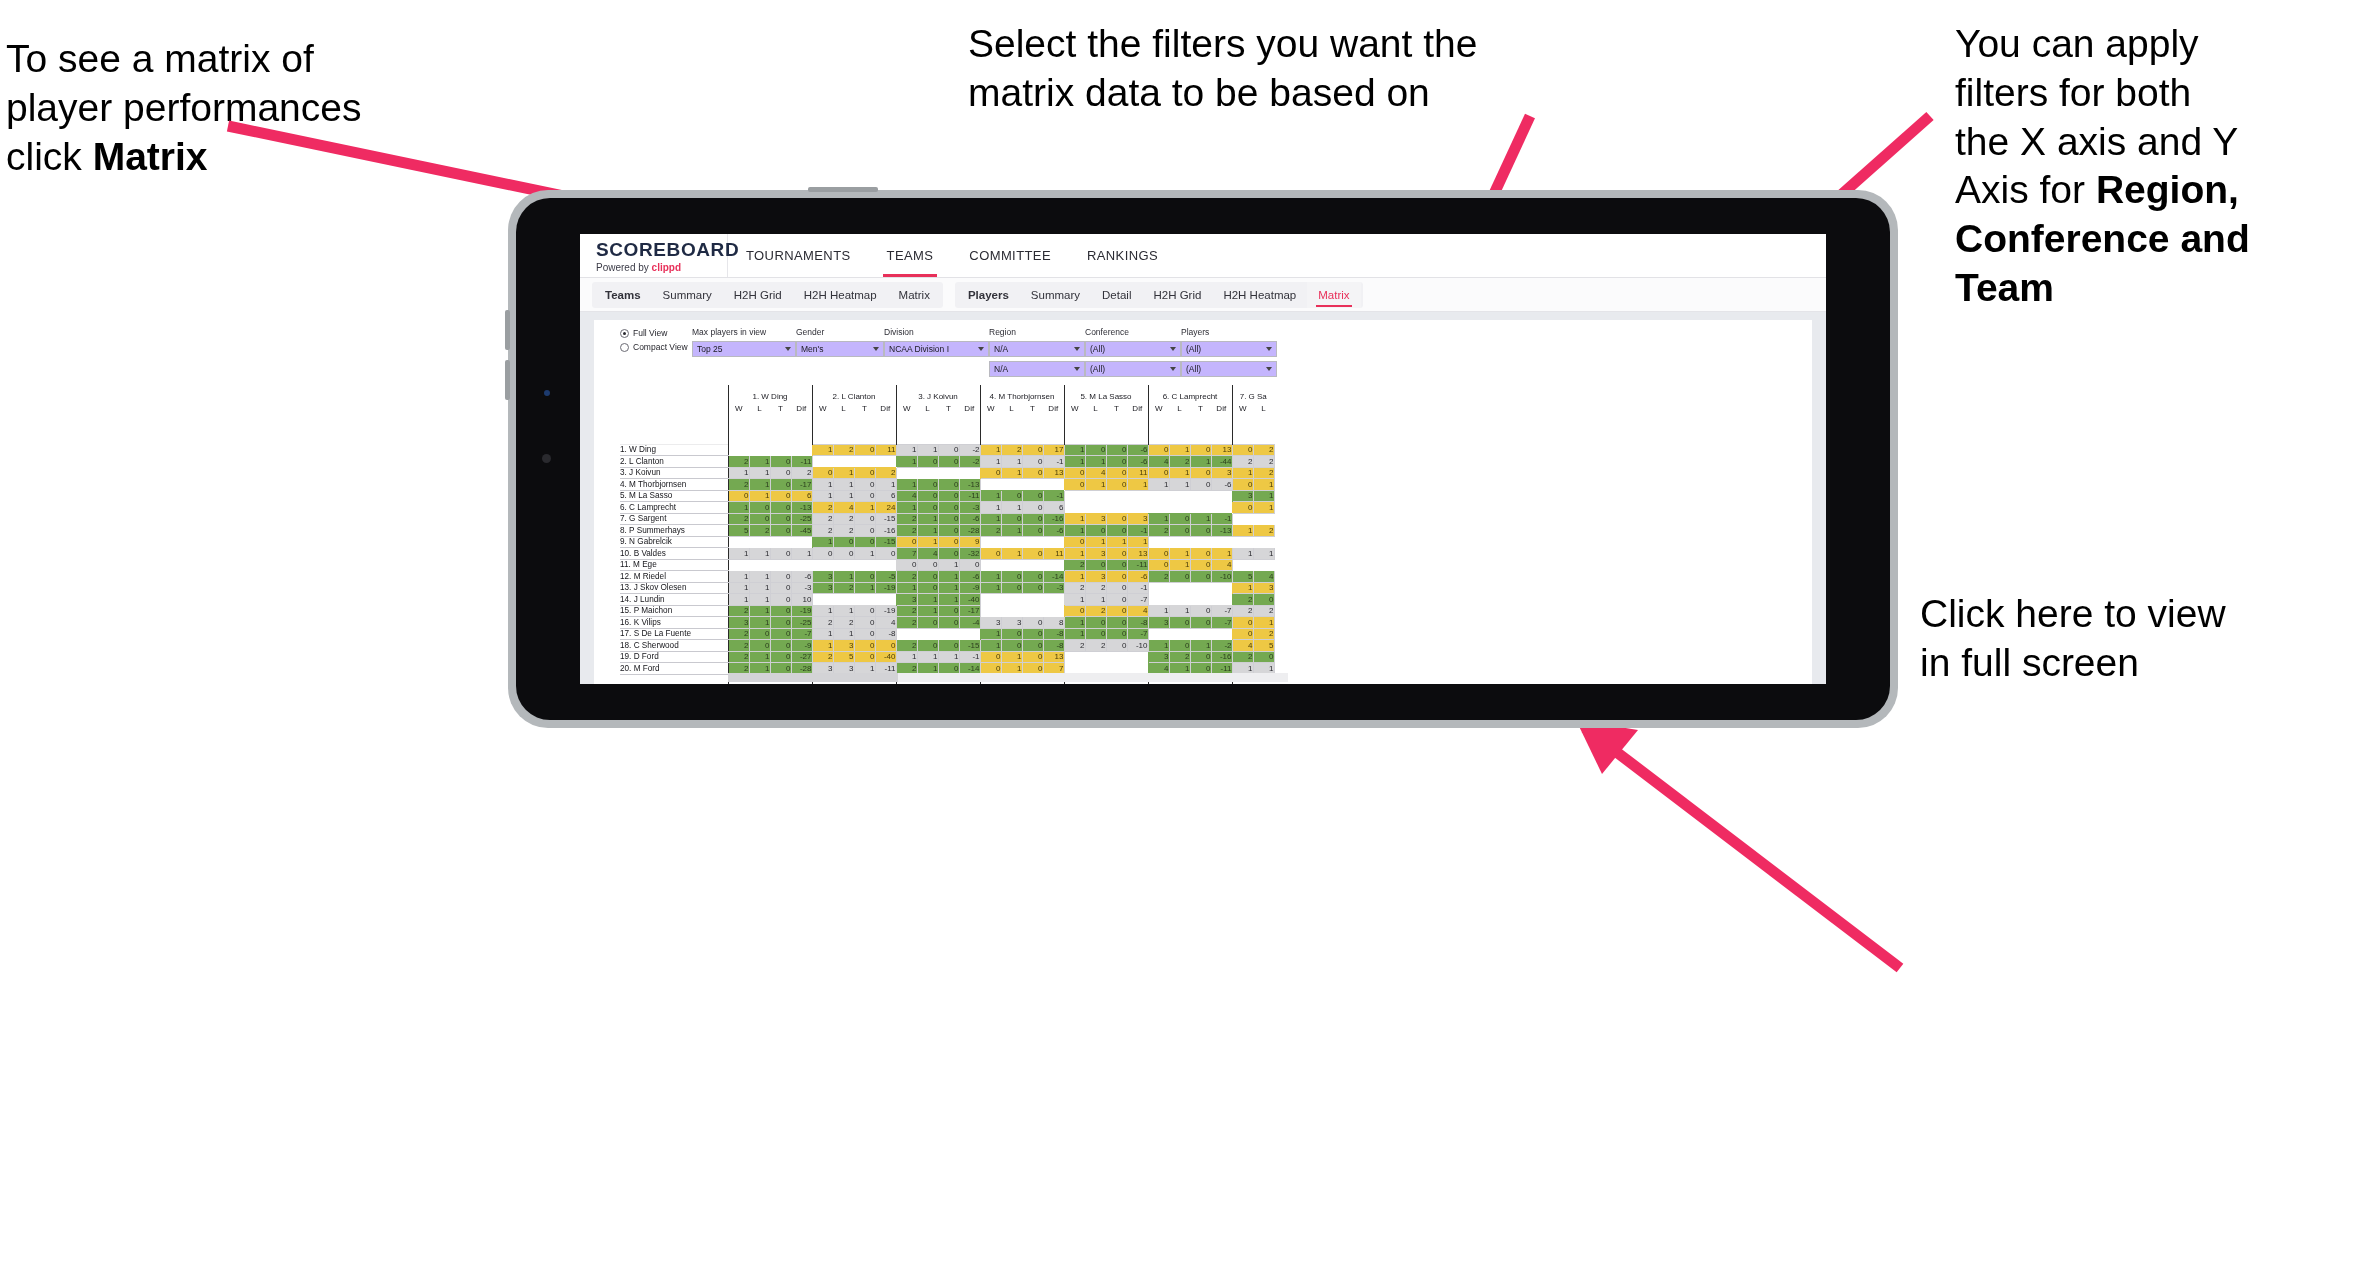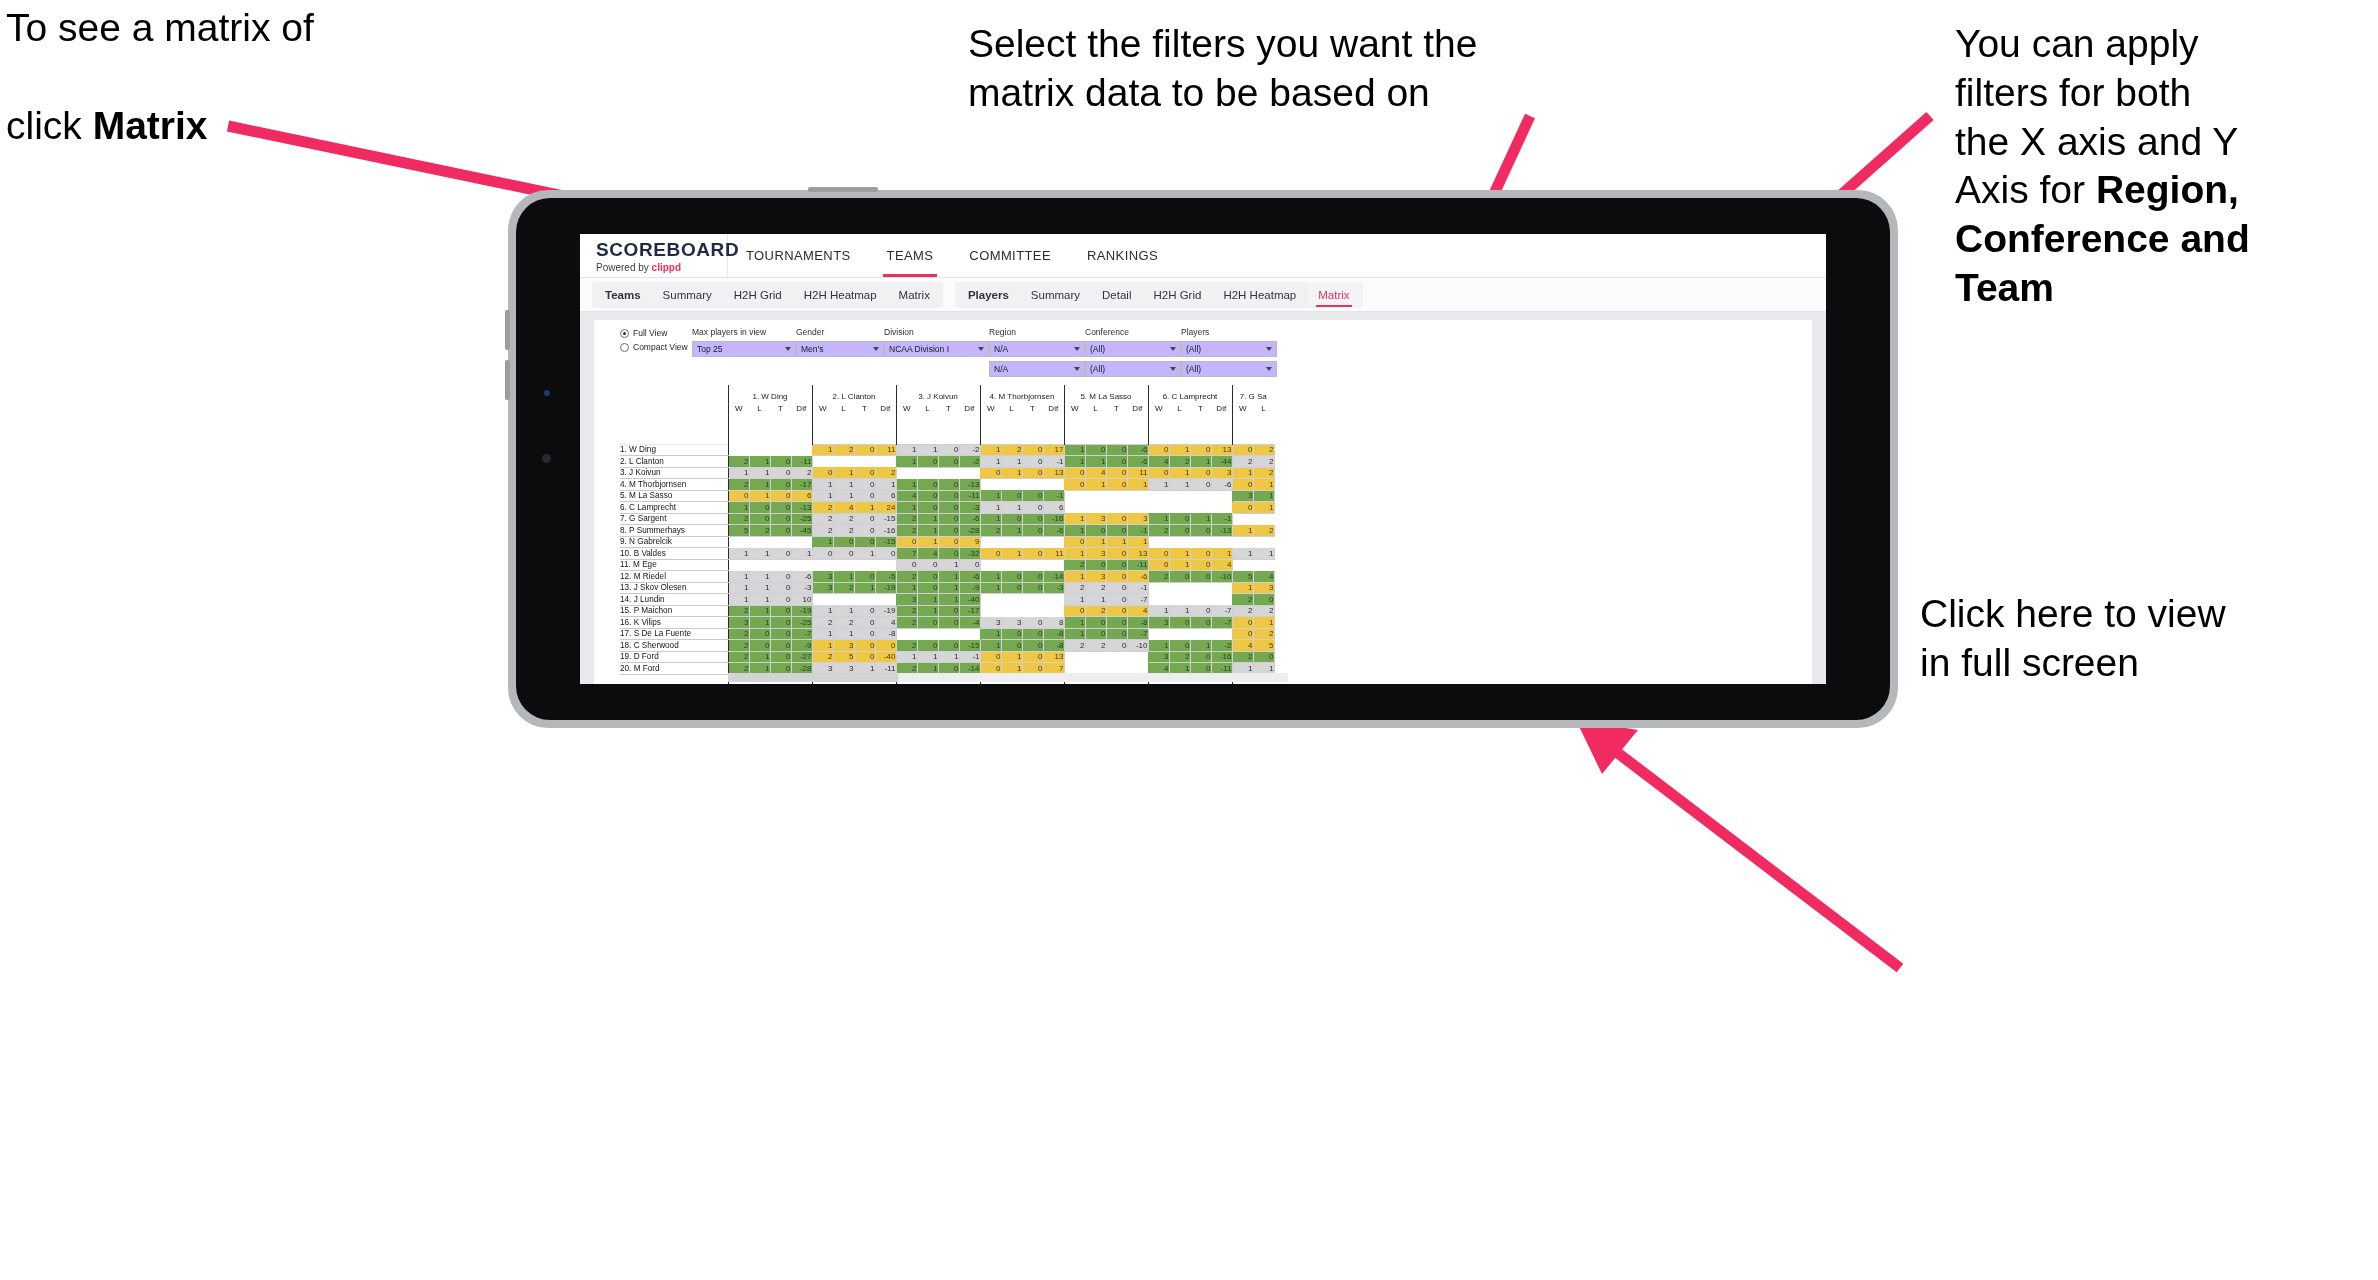--- a/index.html
+++ b/index.html
@@ -17,21 +17,21 @@
     position: absolute;
     color: #000000;
     font-size: 39px;
     line-height: 1.25;
     font-family: "Liberation Sans", sans-serif;
     font-weight: 400;
     white-space: pre-line;
   }
   .annot b, .annot .bold { font-weight: 700; }
 
-  #annot-left   { left: 6px;    top: 4px;  width: 560px; }
+  #annot-left   { left: 6px;    top: 35px;  width: 560px; }
   #annot-top    { left: 968px;  top: 20px;  width: 800px; }
   #annot-right  { left: 1955px; top: 20px;  width: 420px; }
   #annot-full   { left: 1920px; top: 590px; width: 440px; }
 
   
   .arrow { position: absolute; pointer-events: none; }
 
   
   #tablet {
     position: absolute;
@@ -169,21 +169,21 @@
   .hscroll {
     position:absolute; left:134px; bottom:2px; width:560px; height:9px; background:#eeeef0;
   }
   .hscroll .thumb { width:170px; height:9px; background:#d3d3d6; }
 
   svg { display:block; }
 </style>
 </head>
 <body>
 
-<div class="annot" id="annot-left"><span>To see a matrix of</span><br><br><span>click </span><b>Matrix</b></div>
+<div class="annot" id="annot-left"><span>To see a matrix of</span><br><span>player performances</span><br><span>click </span><b>Matrix</b></div>
 
 <div class="annot" id="annot-top">Select the filters you want the
 matrix data to be based on</div>
 
 <div class="annot" id="annot-right"><span>You  can apply
 filters for both
 the X axis and Y
 Axis for </span><b>Region,
 Conference and
 Team</b></div>

